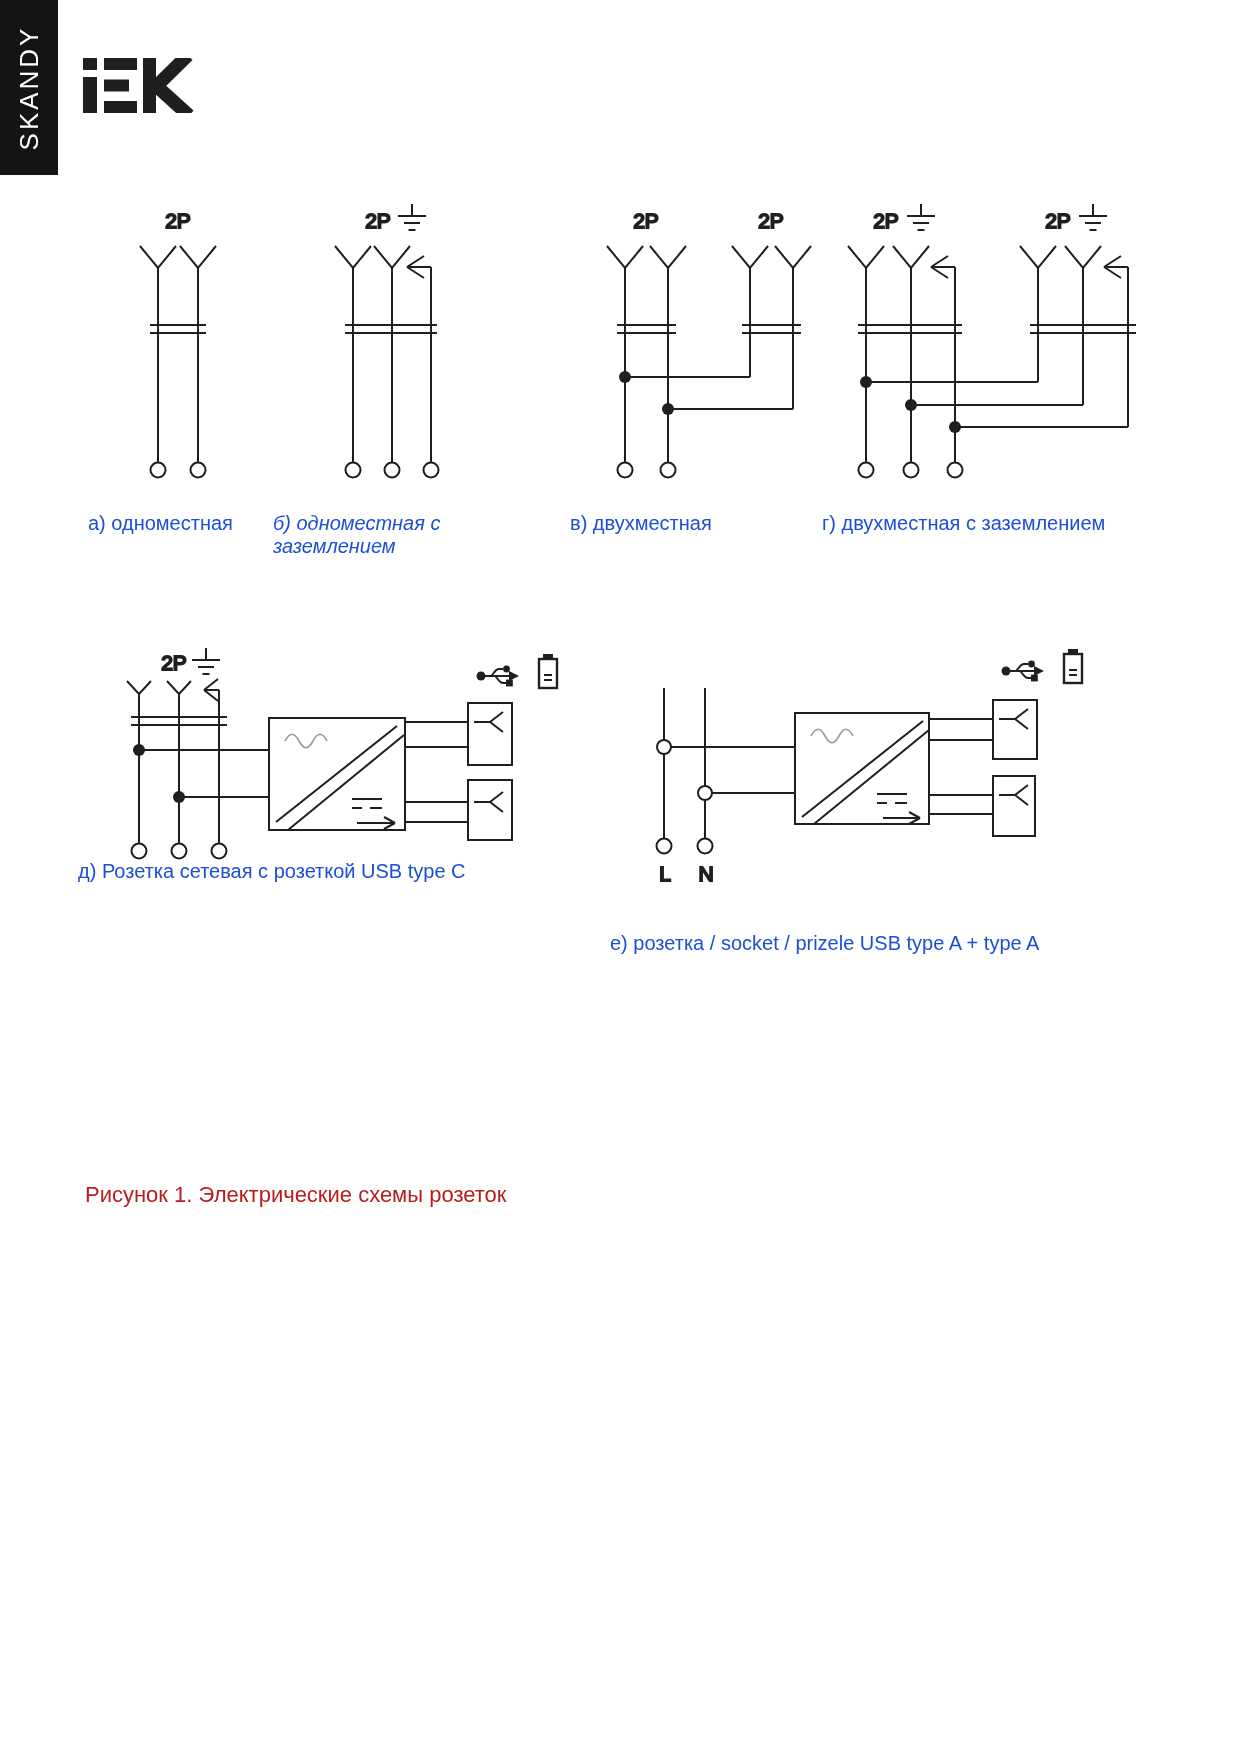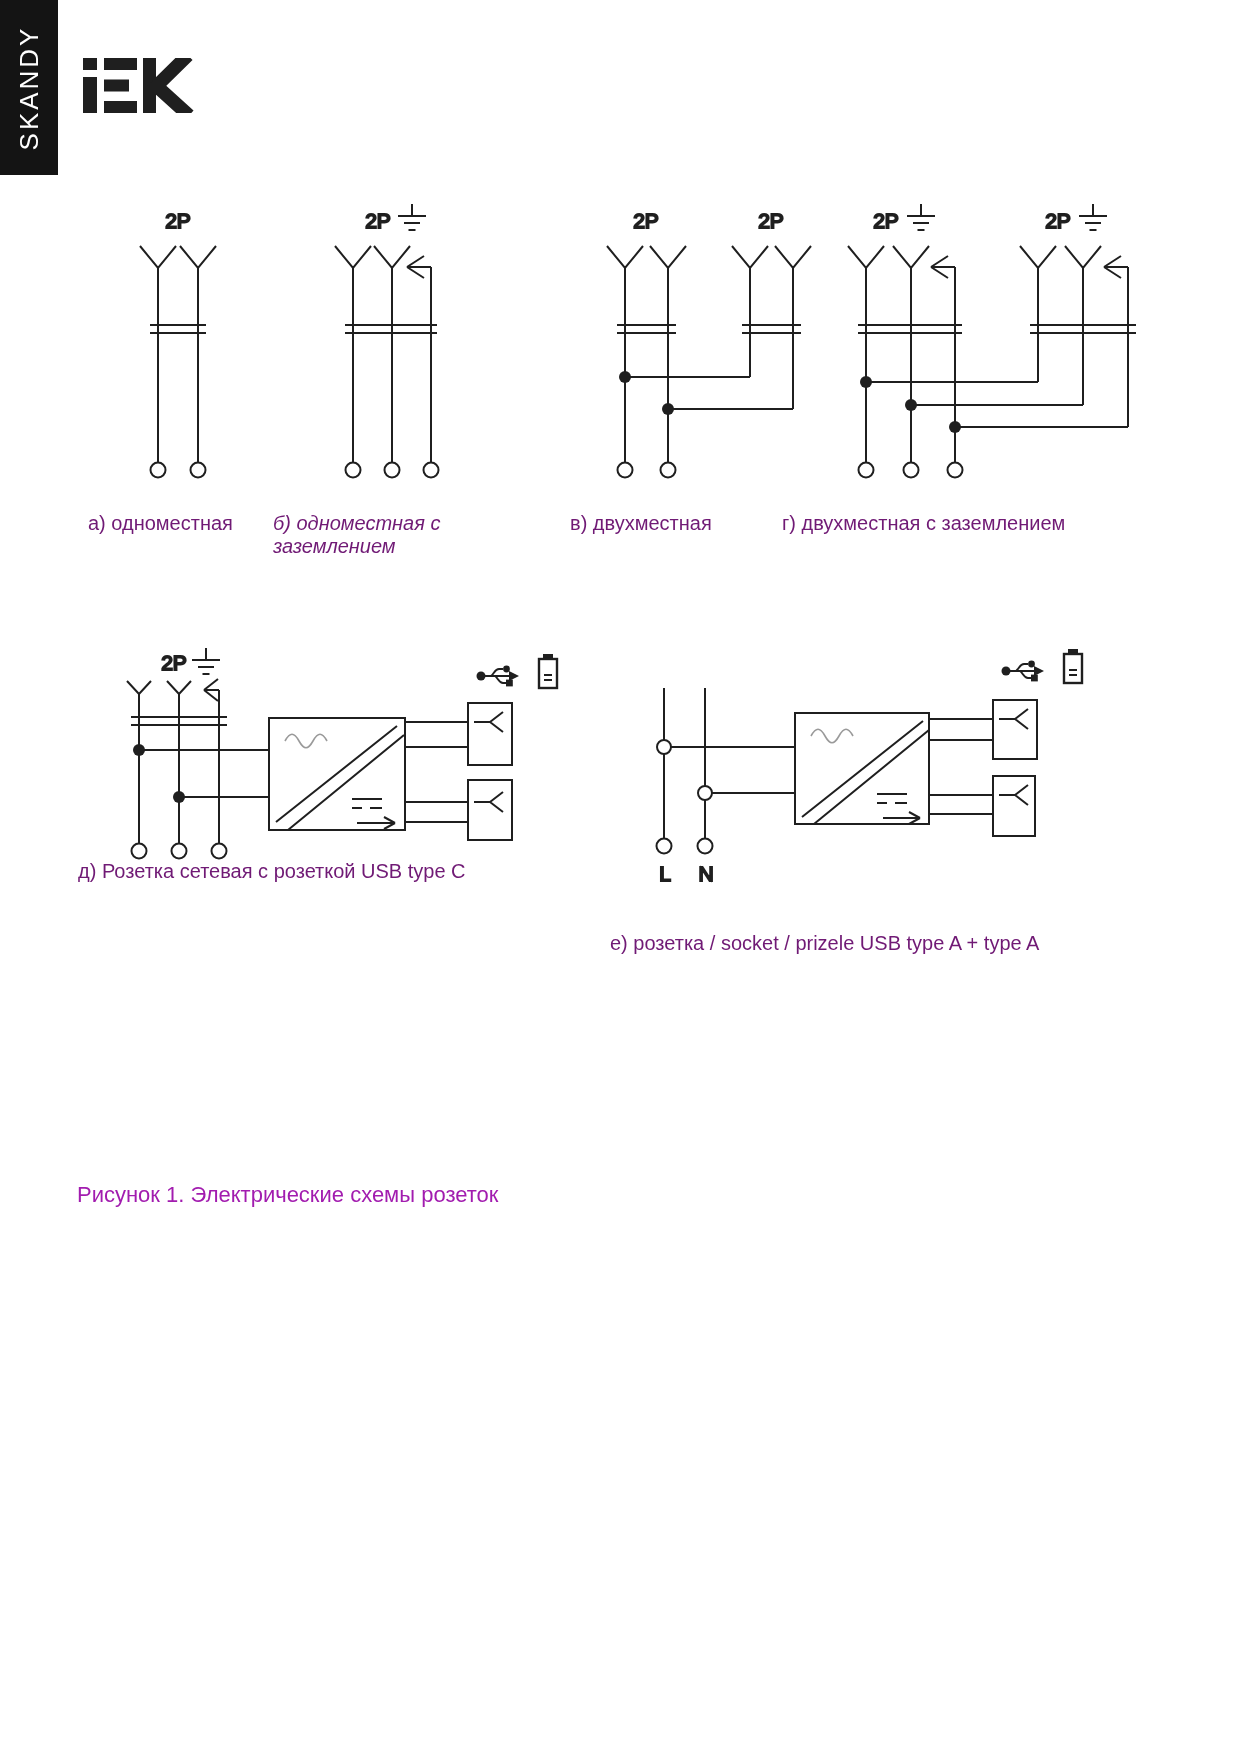--- a/index.html
+++ b/index.html
@@ -21,25 +21,25 @@
   
   .sheet{position:absolute;left:0;top:0;width:1239px;height:1746px;}
   .ln{stroke:#1f1f1f;stroke-width:2;fill:none;}
   .term{fill:#ffffff;stroke:#1f1f1f;stroke-width:2;}
   .dot{fill:#1f1f1f;stroke:none;}
   .wave{stroke:#9a9a9a;stroke-width:1.6;fill:none;}
   .lbl{font-size:21px;fill:#1f1f1f;text-anchor:middle;font-family:"Liberation Sans",sans-serif;}
   .fillink{fill:#1f1f1f;stroke:none;}
   
   .caption{
-    position:absolute;font-size:20px;line-height:23px;color:#701a75;
+    position:absolute;font-size:20px;line-height:23px;color:#1d4ed8;
     white-space:pre-line;
   }
   .figure-caption{
-    position:absolute;left:77px;top:1182px;font-size:22px;color:#a21caf;
+    position:absolute;left:85px;top:1182px;font-size:22px;color:#b91c1c;
   }
 </style>
 </head>
 <body>
 
 <div class="banner">
   <span>SKANDY</span>
 </div>
 
 <svg class="logo" viewBox="0 0 114 55" role="img" aria-label="IEK">
@@ -223,17 +223,17 @@
     <g transform="translate(1064,649)">
         <use href="#battery"></use>
       </g>
   </g>
 </svg>
 
 <div class="caption" style="left:88px;top:512px;">а) одноместная</div>
 <div class="caption" style="left:273px;top:512px;font-style:italic;">б) одноместная с
 заземлением</div>
 <div class="caption" style="left:570px;top:512px;">в) двухместная</div>
-<div class="caption" style="left:782px;top:512px;text-align:right;">г) двухместная с заземлением</div>
+<div class="caption" style="left:822px;top:512px;text-align:right;">г) двухместная с заземлением</div>
 <div class="caption" style="left:78px;top:860px;">д) Розетка сетевая с розеткой USB type C</div>
 <div class="caption" style="left:610px;top:932px;">е) розетка / socket / prizele USB type A + type A</div>
 
 <div class="figure-caption">Рисунок 1. Электрические схемы розеток</div>
 
 </body></html>

